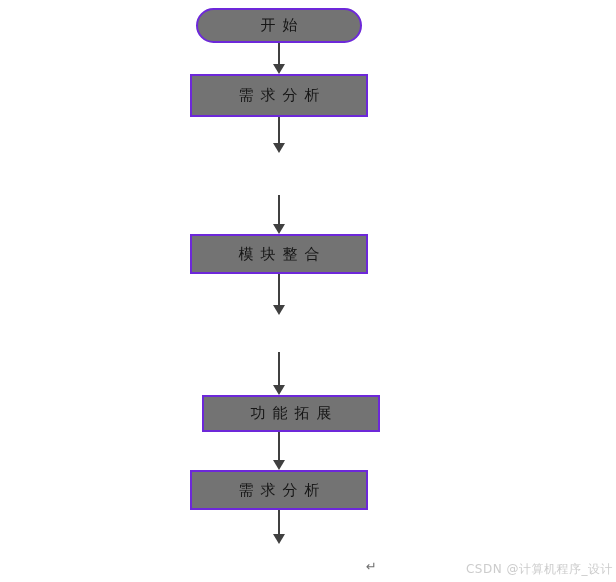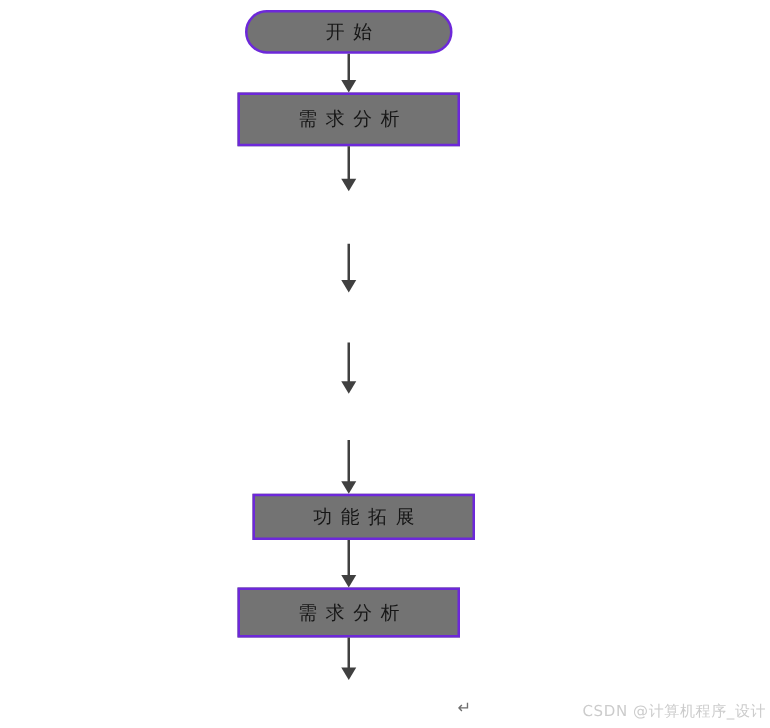--- a/index.html
+++ b/index.html
@@ -94,20 +94,23 @@
     <span class="line"></span>
     <span class="head"></span>
   </div>
 
 
   <div class="arrow" id="a2">
     <span class="line"></span>
     <span class="head"></span>
   </div>
 
+  <div class="node" id="n3">
+    <span class="lbl">模块整合</span>
+  </div>
 
   <div class="arrow" id="a3">
     <span class="line"></span>
     <span class="head"></span>
   </div>
 
 
   <div class="arrow" id="a4">
     <span class="line"></span>
     <span class="head"></span>

